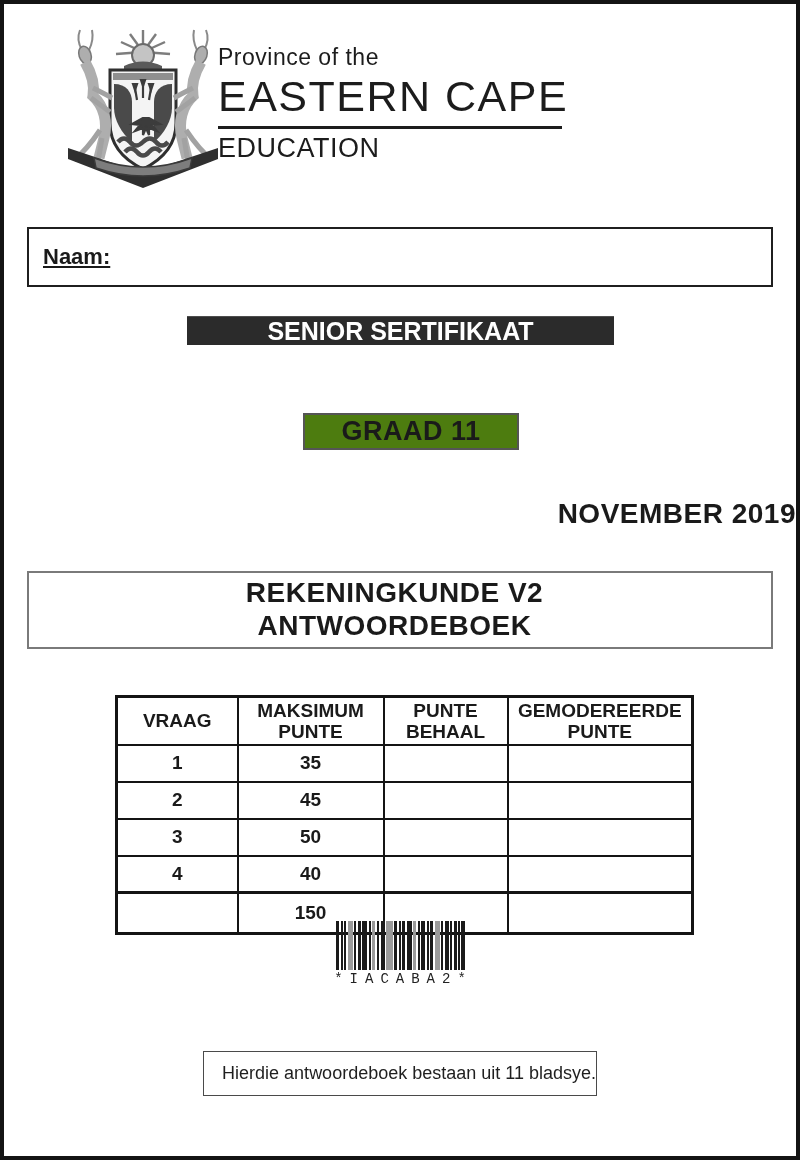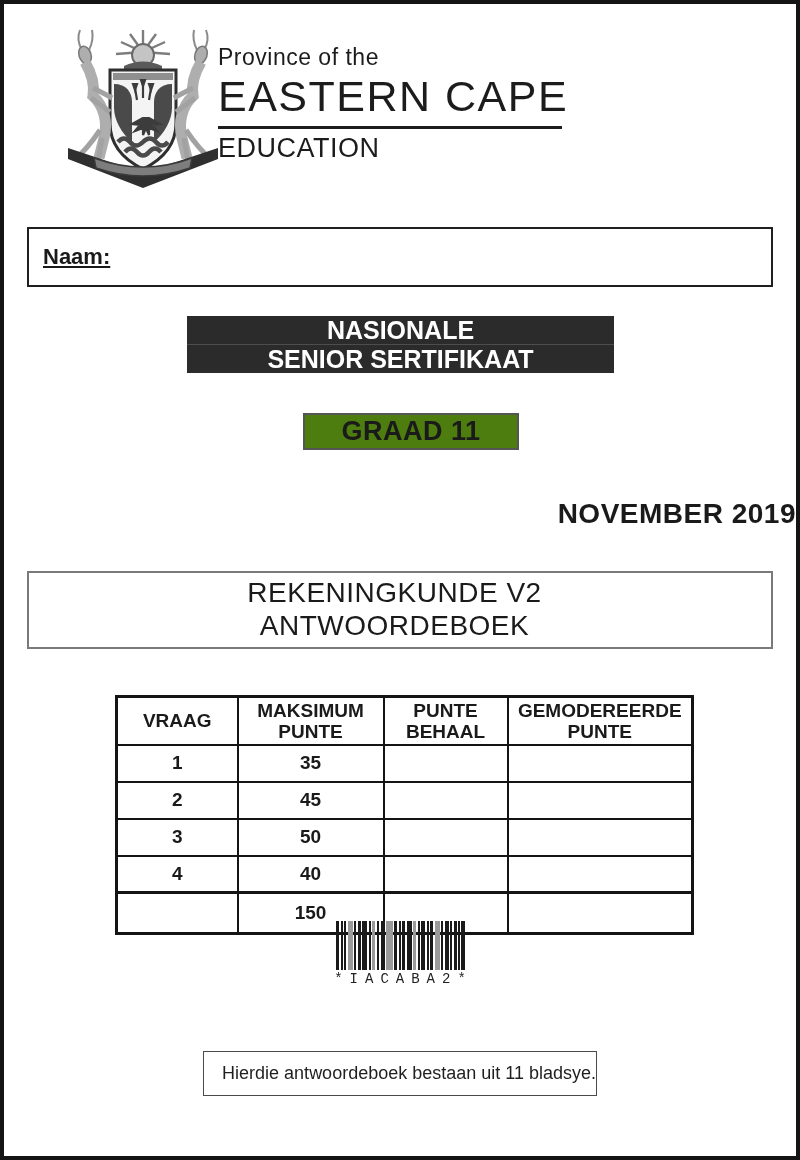--- a/index.html
+++ b/index.html
@@ -49,21 +49,21 @@
   
   .session {
     position:absolute; left:0; top:494px; width:100%;
     text-align:right; font-weight:bold; font-size:28px; letter-spacing:0.5px;
   }
 
   
   .subject-box {
     position:absolute; left:23px; top:567px; width:746px;
     border:2px solid #7a7a7a; background:#fff;
-    text-align:center; font-weight:normal; font-size:28px;
+    text-align:center; font-weight:bold; font-size:28px;
     padding:3px 11px 5px 0; letter-spacing:0.5px;
   }
   .subject-box div { line-height:33px; }
 
   
   .marks-table {
     position:absolute; left:111px; top:691px;
     border-collapse:collapse; table-layout:fixed;
   }
   .marks-table td, .marks-table th {
@@ -163,21 +163,20 @@
     <div class="logo-line2">EASTERN CAPE</div>
     <div class="logo-underline"></div>
     <div class="logo-line3">EDUCATION</div>
   </div>
 
   <div class="naam-box">
     <div class="naam-label">Naam:</div>
   </div>
 
   <div class="banner">
-    <div class="banner-row">NASIONALE</div>
     <div class="banner-divider"></div>
     <div class="banner-row">SENIOR SERTIFIKAAT</div>
   </div>
 
   <div class="grade-box">
     <span>GRAAD 11</span>
   </div>
 
   <div class="session">NOVEMBER 2019</div>
 

